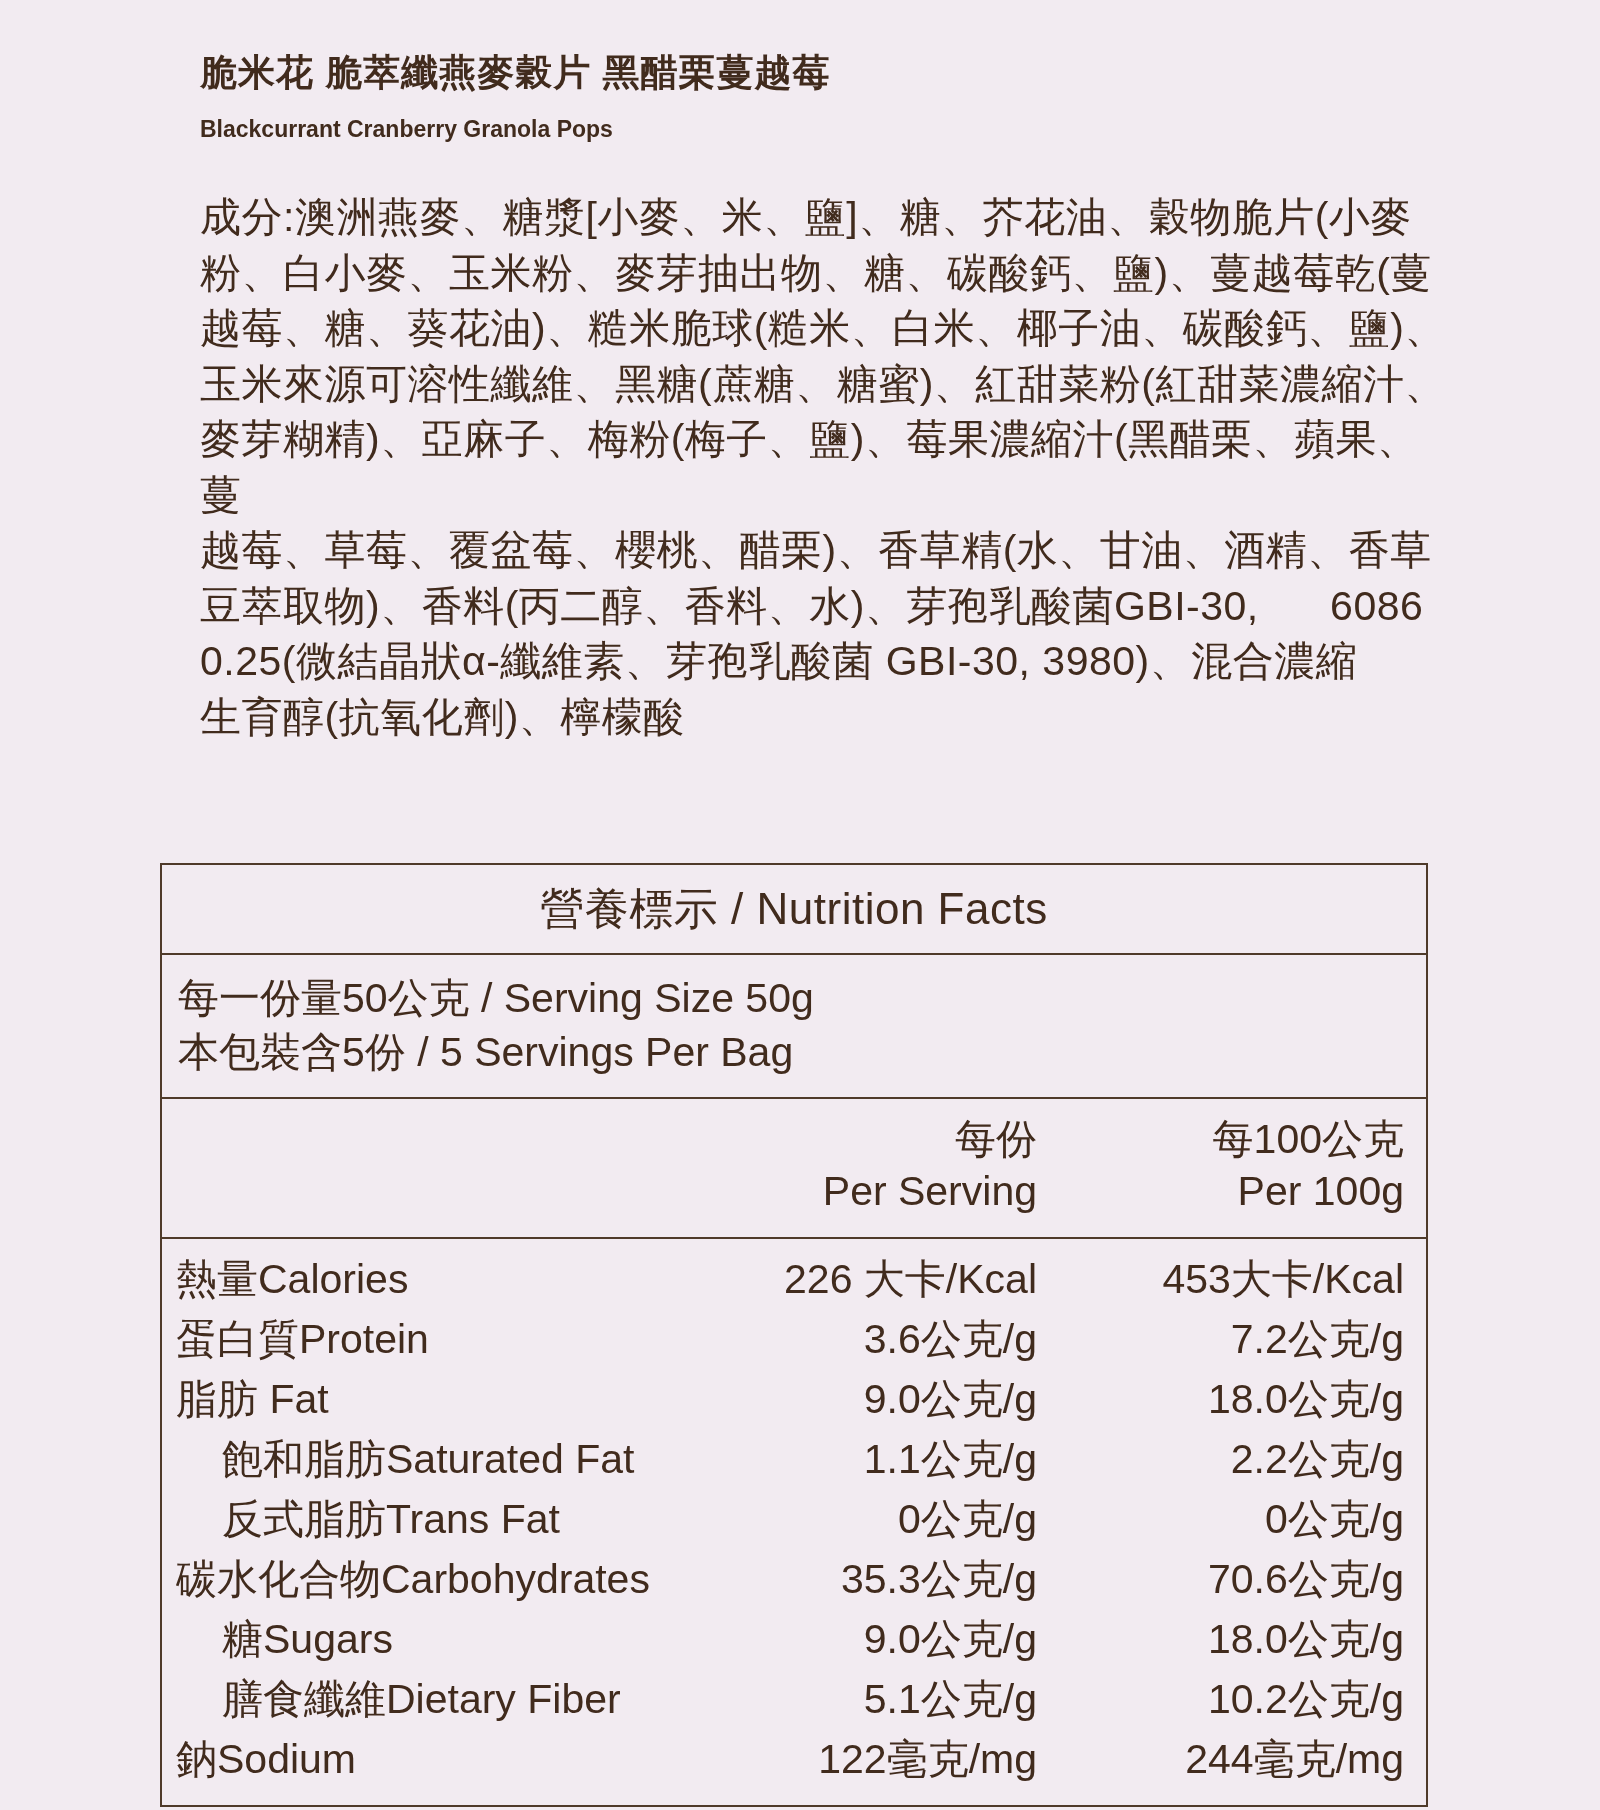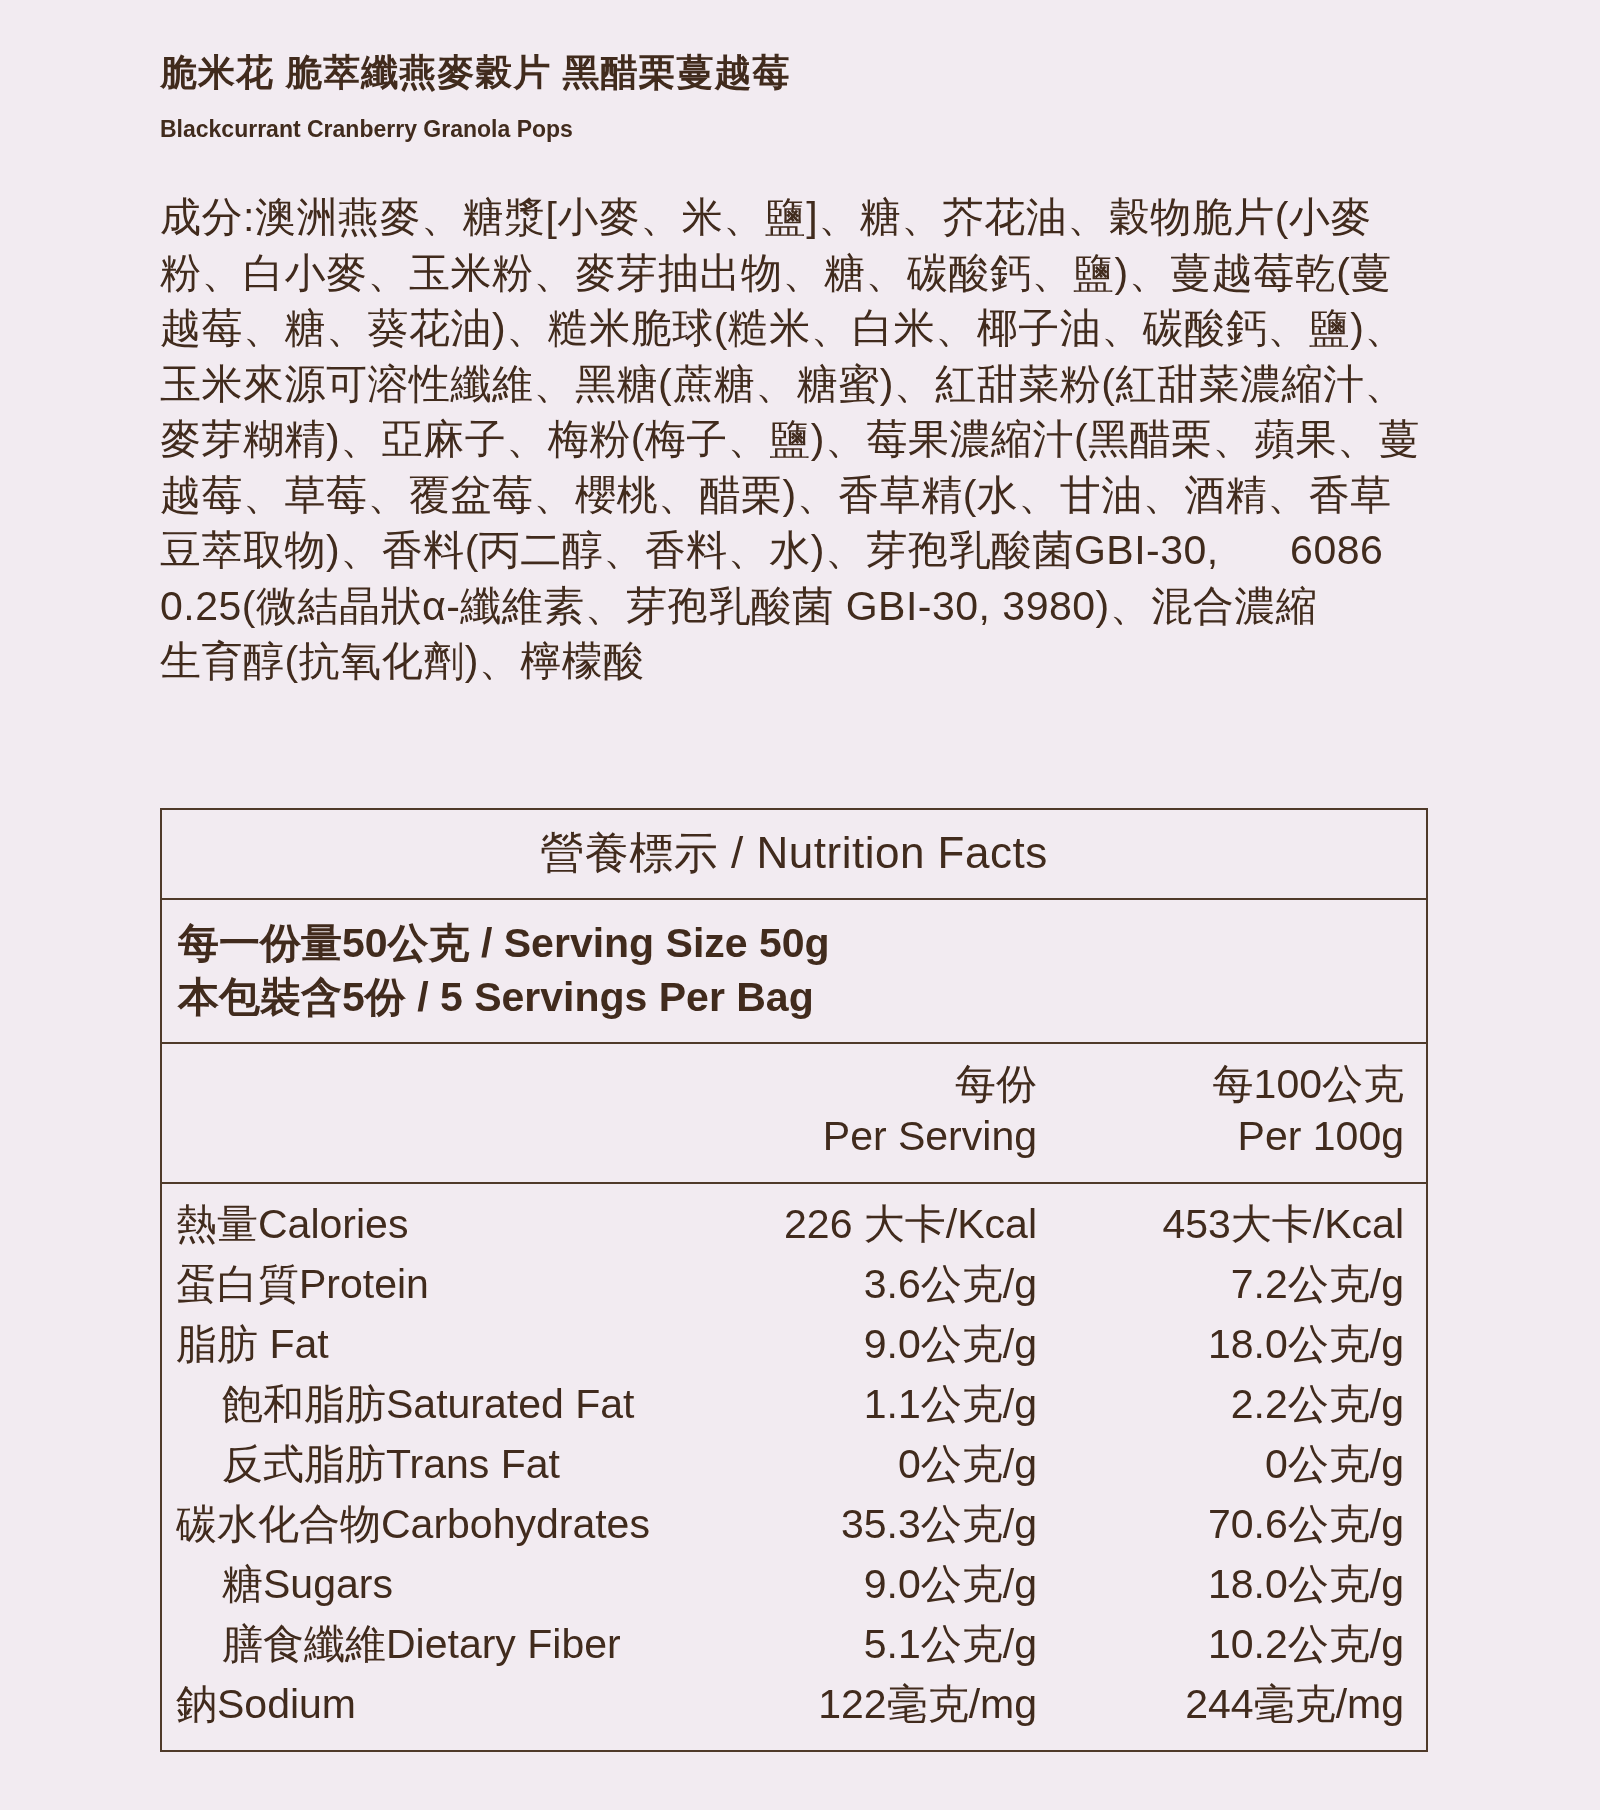--- a/index.html
+++ b/index.html
@@ -6,20 +6,21 @@
   html, body {
     width: 1600px;
     height: 1810px;
     background: #f2ebf1;
     font-family: "Liberation Sans", sans-serif;
     color: #412b1d;
     overflow: hidden;
   }
   .content {
     padding: 48px 140px 0 160px;
+    margin-left: 40px;
   }
   .title-zh {
     font-size: 37px;
     font-weight: 700;
     line-height: 50px;
     letter-spacing: 1px;
   }
   .title-en {
     font-size: 23px;
     font-weight: 700;
@@ -49,21 +50,20 @@
     height: 90px;
     display: flex;
     align-items: center;
     justify-content: center;
     font-size: 44px;
     letter-spacing: 0.5px;
   }
   .nt-serving {
     height: 144px;
     padding: 16px 20px 0 16px;
-    font-weight: bold;
   }
   .nt-serving div { line-height: 54px; }
   .nt-grid {
     display: grid;
     grid-template-columns: 1fr 340px 367px;
     padding: 0 22px 0 14px;
   }
   .nt-colheaders {
     height: 140px;
     padding-top: 14px;

